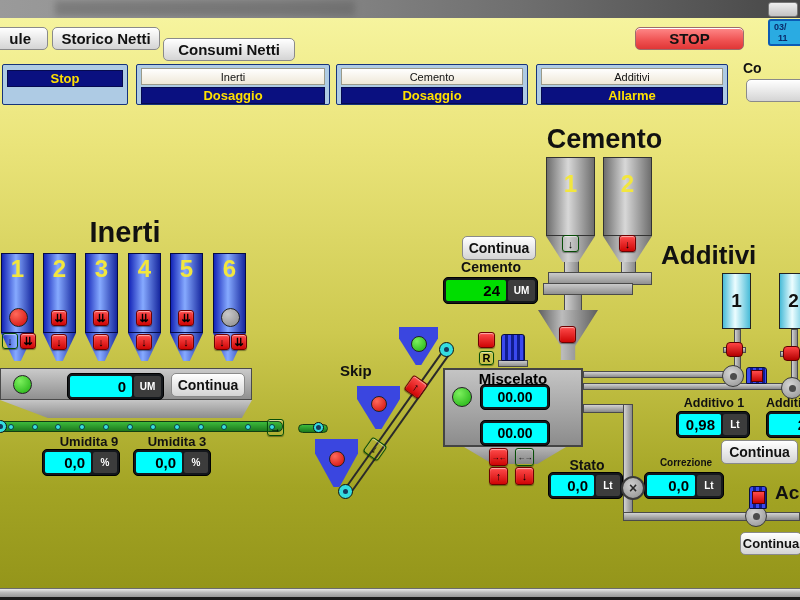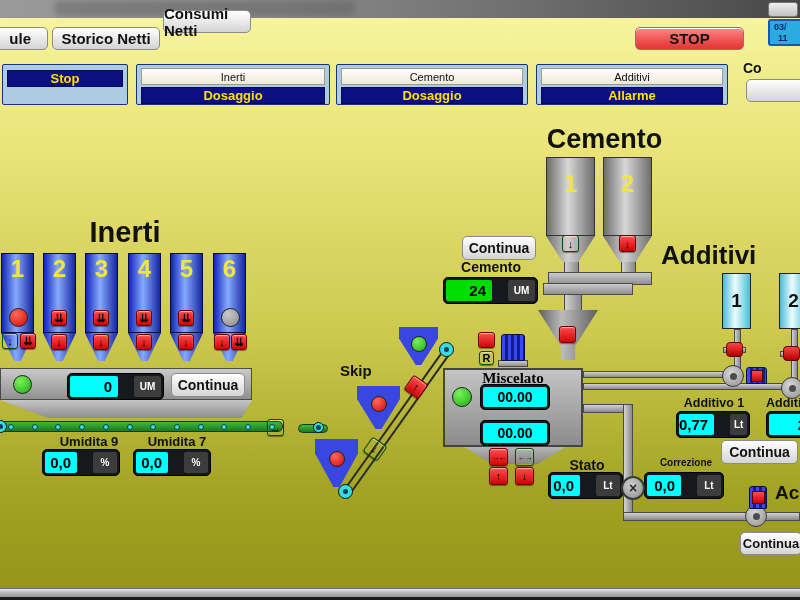--- a/index.html
+++ b/index.html
@@ -40,21 +40,21 @@
   .panel .pvalue{height:15px;margin-top:2px;background:var(--status_bg);border:1px solid #060a50;
     display:flex;align-items:center;justify-content:center;font-size:13px;font-weight:bold;color:var(--status_text);}
 
   
   .display{position:absolute;display:flex;align-items:stretch;background:#15181c;border:1px solid #000;
     border-radius:5px;padding:2px;box-sizing:border-box;}
   .display .val{flex:1;background:var(--accent_cyan);color:#000;font-weight:bold;font-size:15px;
     display:flex;align-items:center;justify-content:flex-end;padding-right:6px;border-radius:2px;}
   .display .val.center{justify-content:center;padding-right:0;}
   .display.green .val{background:var(--value_green);}
-  .display .unit{width:27px;margin-left:16px;background:#3c3c3c;color:#fff;font-weight:bold;font-size:10px;
+  .display .unit{width:27px;margin-left:2px;background:#3c3c3c;color:#fff;font-weight:bold;font-size:10px;
     display:flex;align-items:center;justify-content:center;border-radius:2px;}
 
   .lbl{position:absolute;font-weight:bold;color:#111;text-align:center;}
 
   
   .sq{position:absolute;width:16px;height:16px;border-radius:3px;display:flex;align-items:center;justify-content:center;
     font-weight:bold;font-size:11px;color:#000;box-sizing:border-box;z-index:6;
     box-shadow:inset 0 1px 1px rgba(255,255,255,.55),0 1px 1px rgba(0,0,0,.4);}
   .sq.red{background:linear-gradient(#ff4c4c,#cf0505);border:1px solid #6e0000;}
   .sq.green{background:linear-gradient(#55ff44,#0ca607;);border:1px solid #064d06;}
@@ -116,35 +116,35 @@
     border-bottom:2px solid #2a2a2a;transform:rotate(-54.6deg);transform-origin:0 50%;z-index:2;}
   .bucket{position:absolute;background:#3a46e0;z-index:4;
     clip-path:polygon(0 0,100% 0,100% 30%,57% 100%,43% 100%,0 30%);
     filter:drop-shadow(0 0 1px #000);}
   .conveyor{position:absolute;left:0;top:421px;width:283px;height:11px;background:linear-gradient(#3cba3c,#1d7a1d);
     border:1px solid #123d12;border-radius:5px;box-sizing:border-box;display:flex;align-items:center;
     justify-content:space-between;padding:0 7px;z-index:3;}
   .conveyor i{width:6px;height:6px;border-radius:50%;background:#38e0e0;border:1px solid #0c4040;box-sizing:border-box;}
   .mixer{position:absolute;left:443px;top:368px;width:140px;height:79px;
     background:linear-gradient(180deg,#c4c4c4,#8c8c8c);border:2px solid #444;box-sizing:border-box;z-index:4;}
-  .mixtitle{position:absolute;left:443px;top:370px;width:140px;text-align:center;font-weight:bold;font-size:15px;color:#000;z-index:5;font-family:Liberation Serif, serif;}
+  .mixtitle{position:absolute;left:443px;top:370px;width:140px;text-align:center;font-weight:bold;font-size:15px;color:#000;z-index:5;}
 </style>
 </head>
 <body>
 
 <div id="screen">
   <div class="titlebar">
     <div class="titlebar-smudge"></div>
   </div>
   <div class="win-btn"></div>
   <div class="hmi-bg"></div>
 
   <div class="btn3d" style="left:-62px;top:27px;width:110px;justify-content:flex-end;padding-right:16px;">ule</div>
   <div class="btn3d" style="left:52px;top:27px;width:108px;">Storico Netti</div>
-  <div class="btn3d" style="left:163px;top:10px;width:88px;">Consumi Netti</div>
+  <div class="btn3d" style="left:163px;top:38px;width:132px;">Consumi Netti</div>
   <div class="btn3d btn-stop" style="left:635px;top:27px;width:109px;">STOP</div>
   <div class="clock">
     <div>03/</div>
     <div style="padding-left:4px;">11</div>
   </div>
 
   <div class="panel" style="left:2px;width:126px;">
     <div class="pvalue">Stop</div>
   </div>
   <div class="panel" style="left:136px;width:194px;">
@@ -260,21 +260,21 @@
   <div class="conveyor" style="left:298px;top:424px;width:30px;height:9px;padding:0 2px;justify-content:flex-end;"></div>
   <div class="pulley" style="left:313px;top:422px;width:11px;height:11px;">
       <i></i>
     </div>
 
   <div class="lbl" style="left:33px;top:434px;width:112px;font-size:13px;">Umidita 9</div>
   <div class="display" style="left:42px;top:449px;width:78px;height:27px;">
     <div class="val">0,0</div>
     <div class="unit" style="width:24px;">%</div>
   </div>
-  <div class="lbl" style="left:125px;top:434px;width:104px;font-size:13px;">Umidita 7</div>
+  <div class="lbl" style="left:125px;top:434px;width:104px;font-size:13px;">Umidita 3</div>
   <div class="display" style="left:133px;top:449px;width:78px;height:27px;">
     <div class="val">0,0</div>
     <div class="unit" style="width:24px;">%</div>
   </div>
 
   <div class="lbl" style="left:497px;top:124px;width:215px;font-size:27px;">Cemento</div>
   <div class="gsilo" style="left:546px;">
       <span class="silo-num" style="margin-top:12px;">1</span>
     </div>
   <div class="gsilo" style="left:603px;">
@@ -399,21 +399,21 @@
     </div>
   <div class="motor" style="left:746px;top:367px;width:21px;height:17px;">
       <span class="redsq" style="width:10px;height:10px;"></span>
     </div>
   <div class="pump" style="left:781px;top:377px;width:22px;height:22px;">
       <span class="hub"></span>
     </div>
 
   <div class="lbl" style="left:675px;top:396px;width:78px;font-size:12.5px;">Additivo 1</div>
   <div class="display" style="left:676px;top:411px;width:74px;height:27px;">
-    <div class="val">0,77</div>
+    <div class="val">0,98</div>
     <div class="unit" style="width:24px;">Lt</div>
   </div>
   <div class="lbl" style="left:766px;top:396px;width:90px;font-size:12.5px;text-align:left;">Additivo 2</div>
   <div class="display" style="left:766px;top:411px;width:70px;height:27px;">
     <div class="val">2,01</div>
   </div>
   <div class="btn3d small" style="left:721px;top:440px;width:77px;">Continua</div>
 
   <div class="strip-gray"></div>
   <div class="strip-dark"></div>

